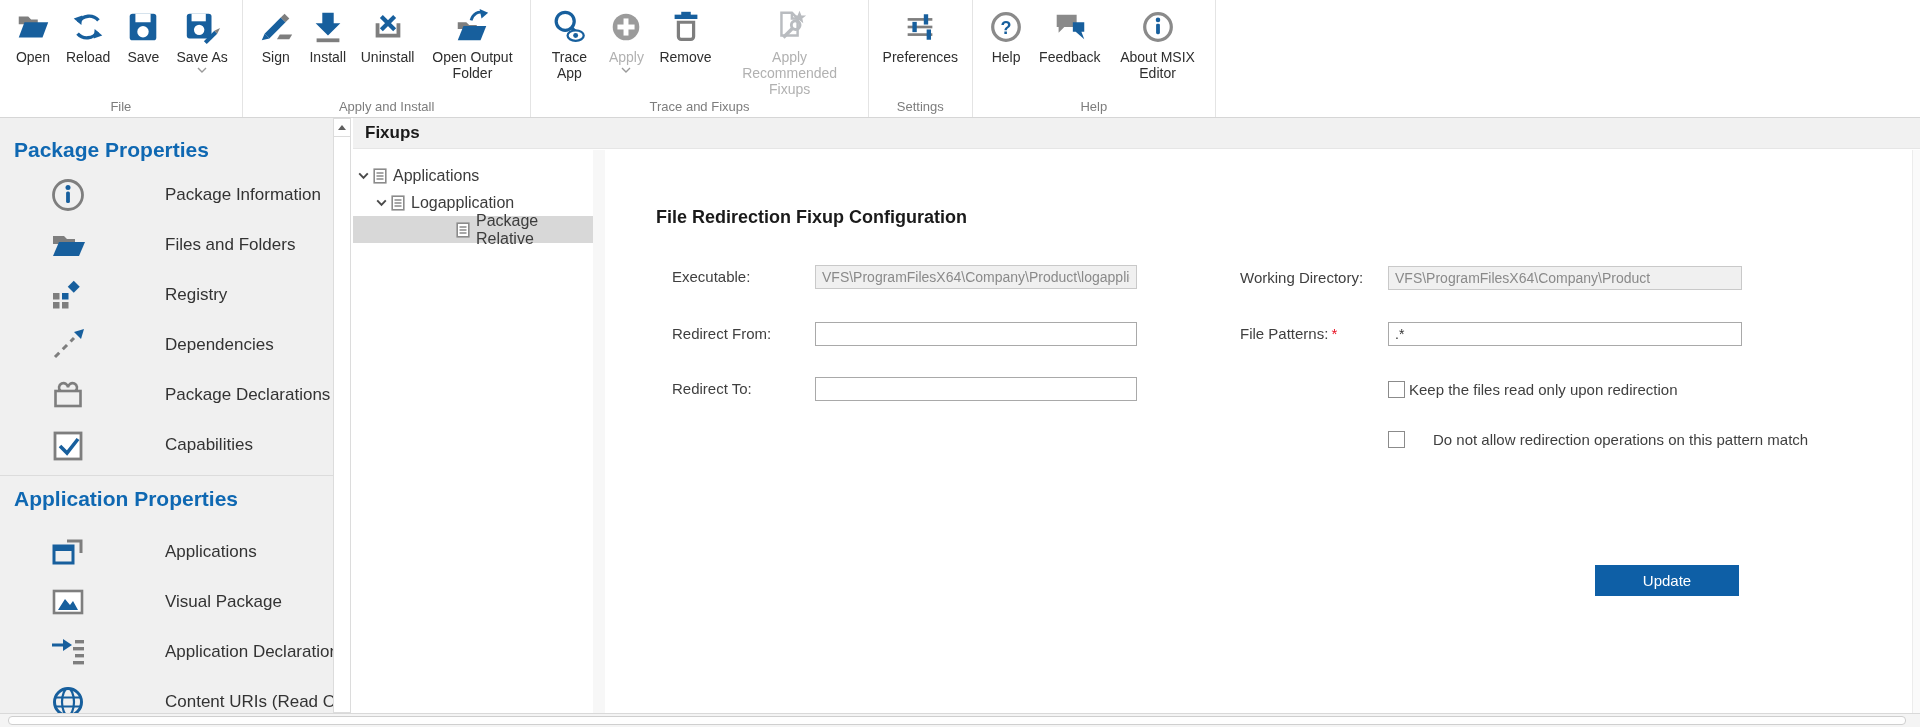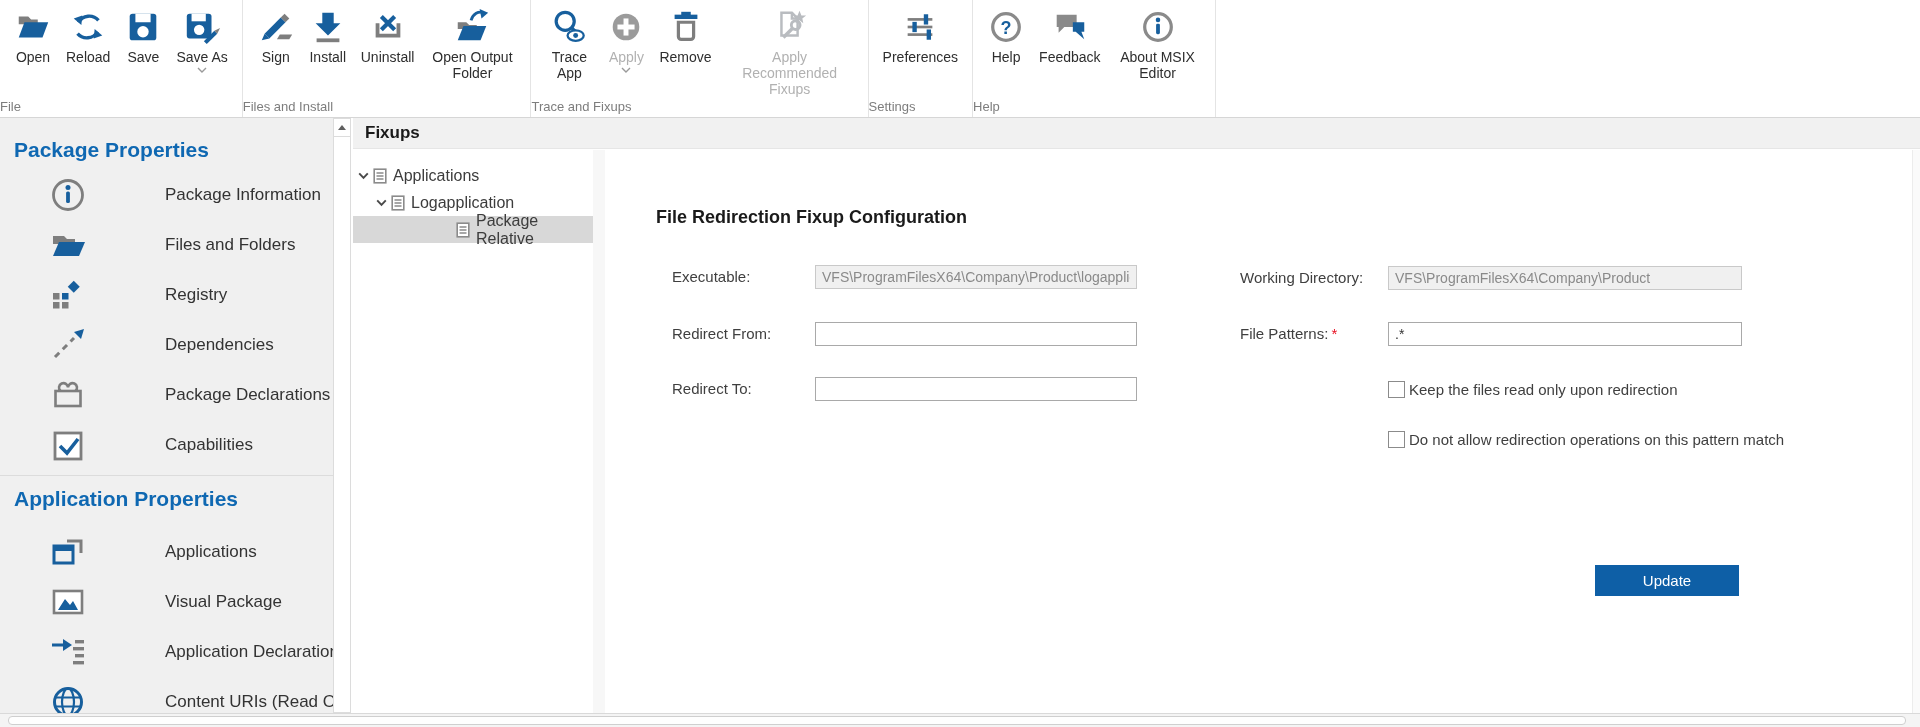--- a/index.html
+++ b/index.html
@@ -4,21 +4,21 @@
 <style>
   html,body{margin:0;padding:0;}
   body{width:1920px;height:727px;position:relative;background:#fff;
        font-family:"Liberation Sans",sans-serif;overflow:hidden;color:#2e2e2e;}
 
   
   .ribbon{position:absolute;left:0;top:0;width:1920px;height:117px;background:#fff;
           border-bottom:1px solid #d6d6d6;display:flex;align-items:stretch;}
   .rgroup{position:relative;border-right:1px solid #e4e4e4;padding:8px 8px 0 8px;
           display:flex;align-items:flex-start;justify-content:center;gap:2px;box-sizing:border-box;}
-  .rgroup-label{position:absolute;bottom:3px;left:0;right:0;
+  .rgroup-label{position:absolute;bottom:3px;left:0;right:0;text-align:center;
           font-size:13px;color:#7d7d7d;white-space:nowrap;}
   .rbtn{display:flex;flex-direction:column;align-items:center;padding:0 6px;cursor:pointer;}
   .rbtn .ricon{width:38px;height:38px;flex:0 0 auto;}
   .rbtn .ricon svg{width:38px;height:38px;display:block;}
   .rbtn .rlabel{font-size:14px;line-height:16px;color:#2e2e2e;text-align:center;
           margin-top:3px;white-space:nowrap;}
   .rbtn.disabled .rlabel{color:#b1b1b1;}
   .rbtn .dd{margin-top:2px;line-height:0;}
   .rlabel.wrap{white-space:normal;}
 
@@ -161,21 +161,21 @@
         <span class="ricon">
           <svg xmlns="http://www.w3.org/2000/svg" viewBox="0 0 40 40">
             <path d="M5 15h9l3 3h8v4H5z" fill="#7e7e7e"></path>
             <path d="M5 34l6-15h24l-6 15z" fill="#175f9d"></path>
             <path d="M19 13c2-7 8-10 13-8" fill="none" stroke="#175f9d" stroke-width="3"></path>
             <polygon points="28,1 37,5 30,11" fill="#175f9d"></polygon>
           </svg>
         </span>
         <div class="rlabel wrap" style="width: 88px;">Open Output Folder</div>
       </div>
-      <div class="rgroup-label">Files and Install</div>
+      <div class="rgroup-label">Apply and Install</div>
     </div>
     <div class="rgroup">
       <div class="rbtn">
         <span class="ricon">
           <svg xmlns="http://www.w3.org/2000/svg" viewBox="0 0 40 40">
             <circle cx="16" cy="14" r="9.5" fill="none" stroke="#175f9d" stroke-width="3.4"></circle>
             <path d="M23 21l7 7" stroke="#175f9d" stroke-width="3.4"></path>
             <ellipse cx="27" cy="29" rx="8.5" ry="5.5" fill="#fff" stroke="#175f9d" stroke-width="2.4"></ellipse>
             <circle cx="27" cy="29" r="2.6" fill="#175f9d"></circle>
           </svg>
@@ -441,21 +441,21 @@
     <div class="fldlabel" style="left: 67px; top: 230px;"><span>Redirect To:</span></div>
     <input class="fldinput" type="text" value="" style="left: 210px; top: 227px; width: 322px;">
     <div class="fldlabel" style="left: 635px; top: 119px;"><span>Working Directory:</span></div>
     <input class="fldinput" type="text" disabled="" value="VFS\ProgramFilesX64\Company\Product" style="left: 783px; top: 116px; width: 354px;">
     <div class="fldlabel" style="left: 635px; top: 175px;"><span>File Patterns:</span><span class="req">*</span></div>
     <input class="fldinput" type="text" value=".*" style="left: 783px; top: 172px; width: 354px;">
     <div class="cbrow" style="left: 783px; top: 231px;">
       <span class="cbbox"></span>
       <span class="cblabel">Keep the files read only upon redirection</span>
     </div>
-    <div class="cbrow" style="left: 783px; top: 281px;">
+    <div class="cbrow" style="left: 783px; top: 281px; gap: 24px;">
       <span class="cbbox"></span>
       <span class="cblabel">Do not allow redirection operations on this pattern match</span>
     </div>
   </div>
 
 <div class="v-track"></div>
 <div class="bottom-bar">
   <div class="h-thumb"></div>
 </div>
 

